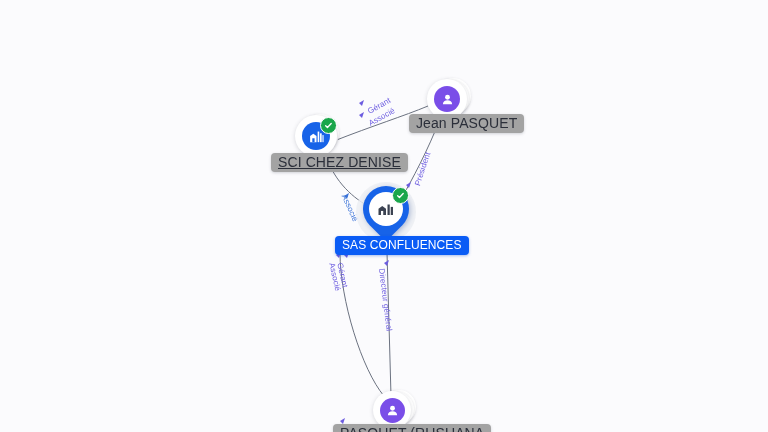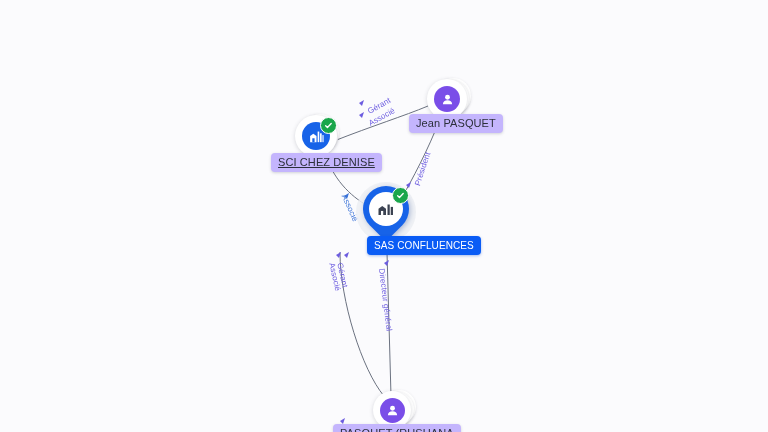--- a/index.html
+++ b/index.html
@@ -93,36 +93,35 @@
     align-items: center;
     justify-content: center;
     z-index: 6;
   }
   .badge-check svg { display: block; }
 
   
   .node-label {
     position: absolute;
     white-space: nowrap;
-    font-size: 11px;
+    font-size: 14px;
     line-height: 13px;
     color: #2b2f3a;
-    background: #c4b5fd;
+    background: #a3a3a3;
     border-radius: 4px;
     padding: 3px 7px;
     box-shadow: 0 1px 3px rgba(60,64,80,.22);
     letter-spacing: .1px;
   }
   .node-label.focus {
     background: #0a5cf5;
     color: #ffffff;
-    font-size: 10px;
+    font-size: 12px;
     font-weight: 400;
     box-shadow: 0 1px 3px rgba(10,70,200,.35);
-    margin-left: 32px;
   }
 
   
   .edge-label {
     position: absolute;
     white-space: nowrap;
     font-size: 8px;
     line-height: 9px;
     color: #6c5ce0;
     letter-spacing: .1px;

